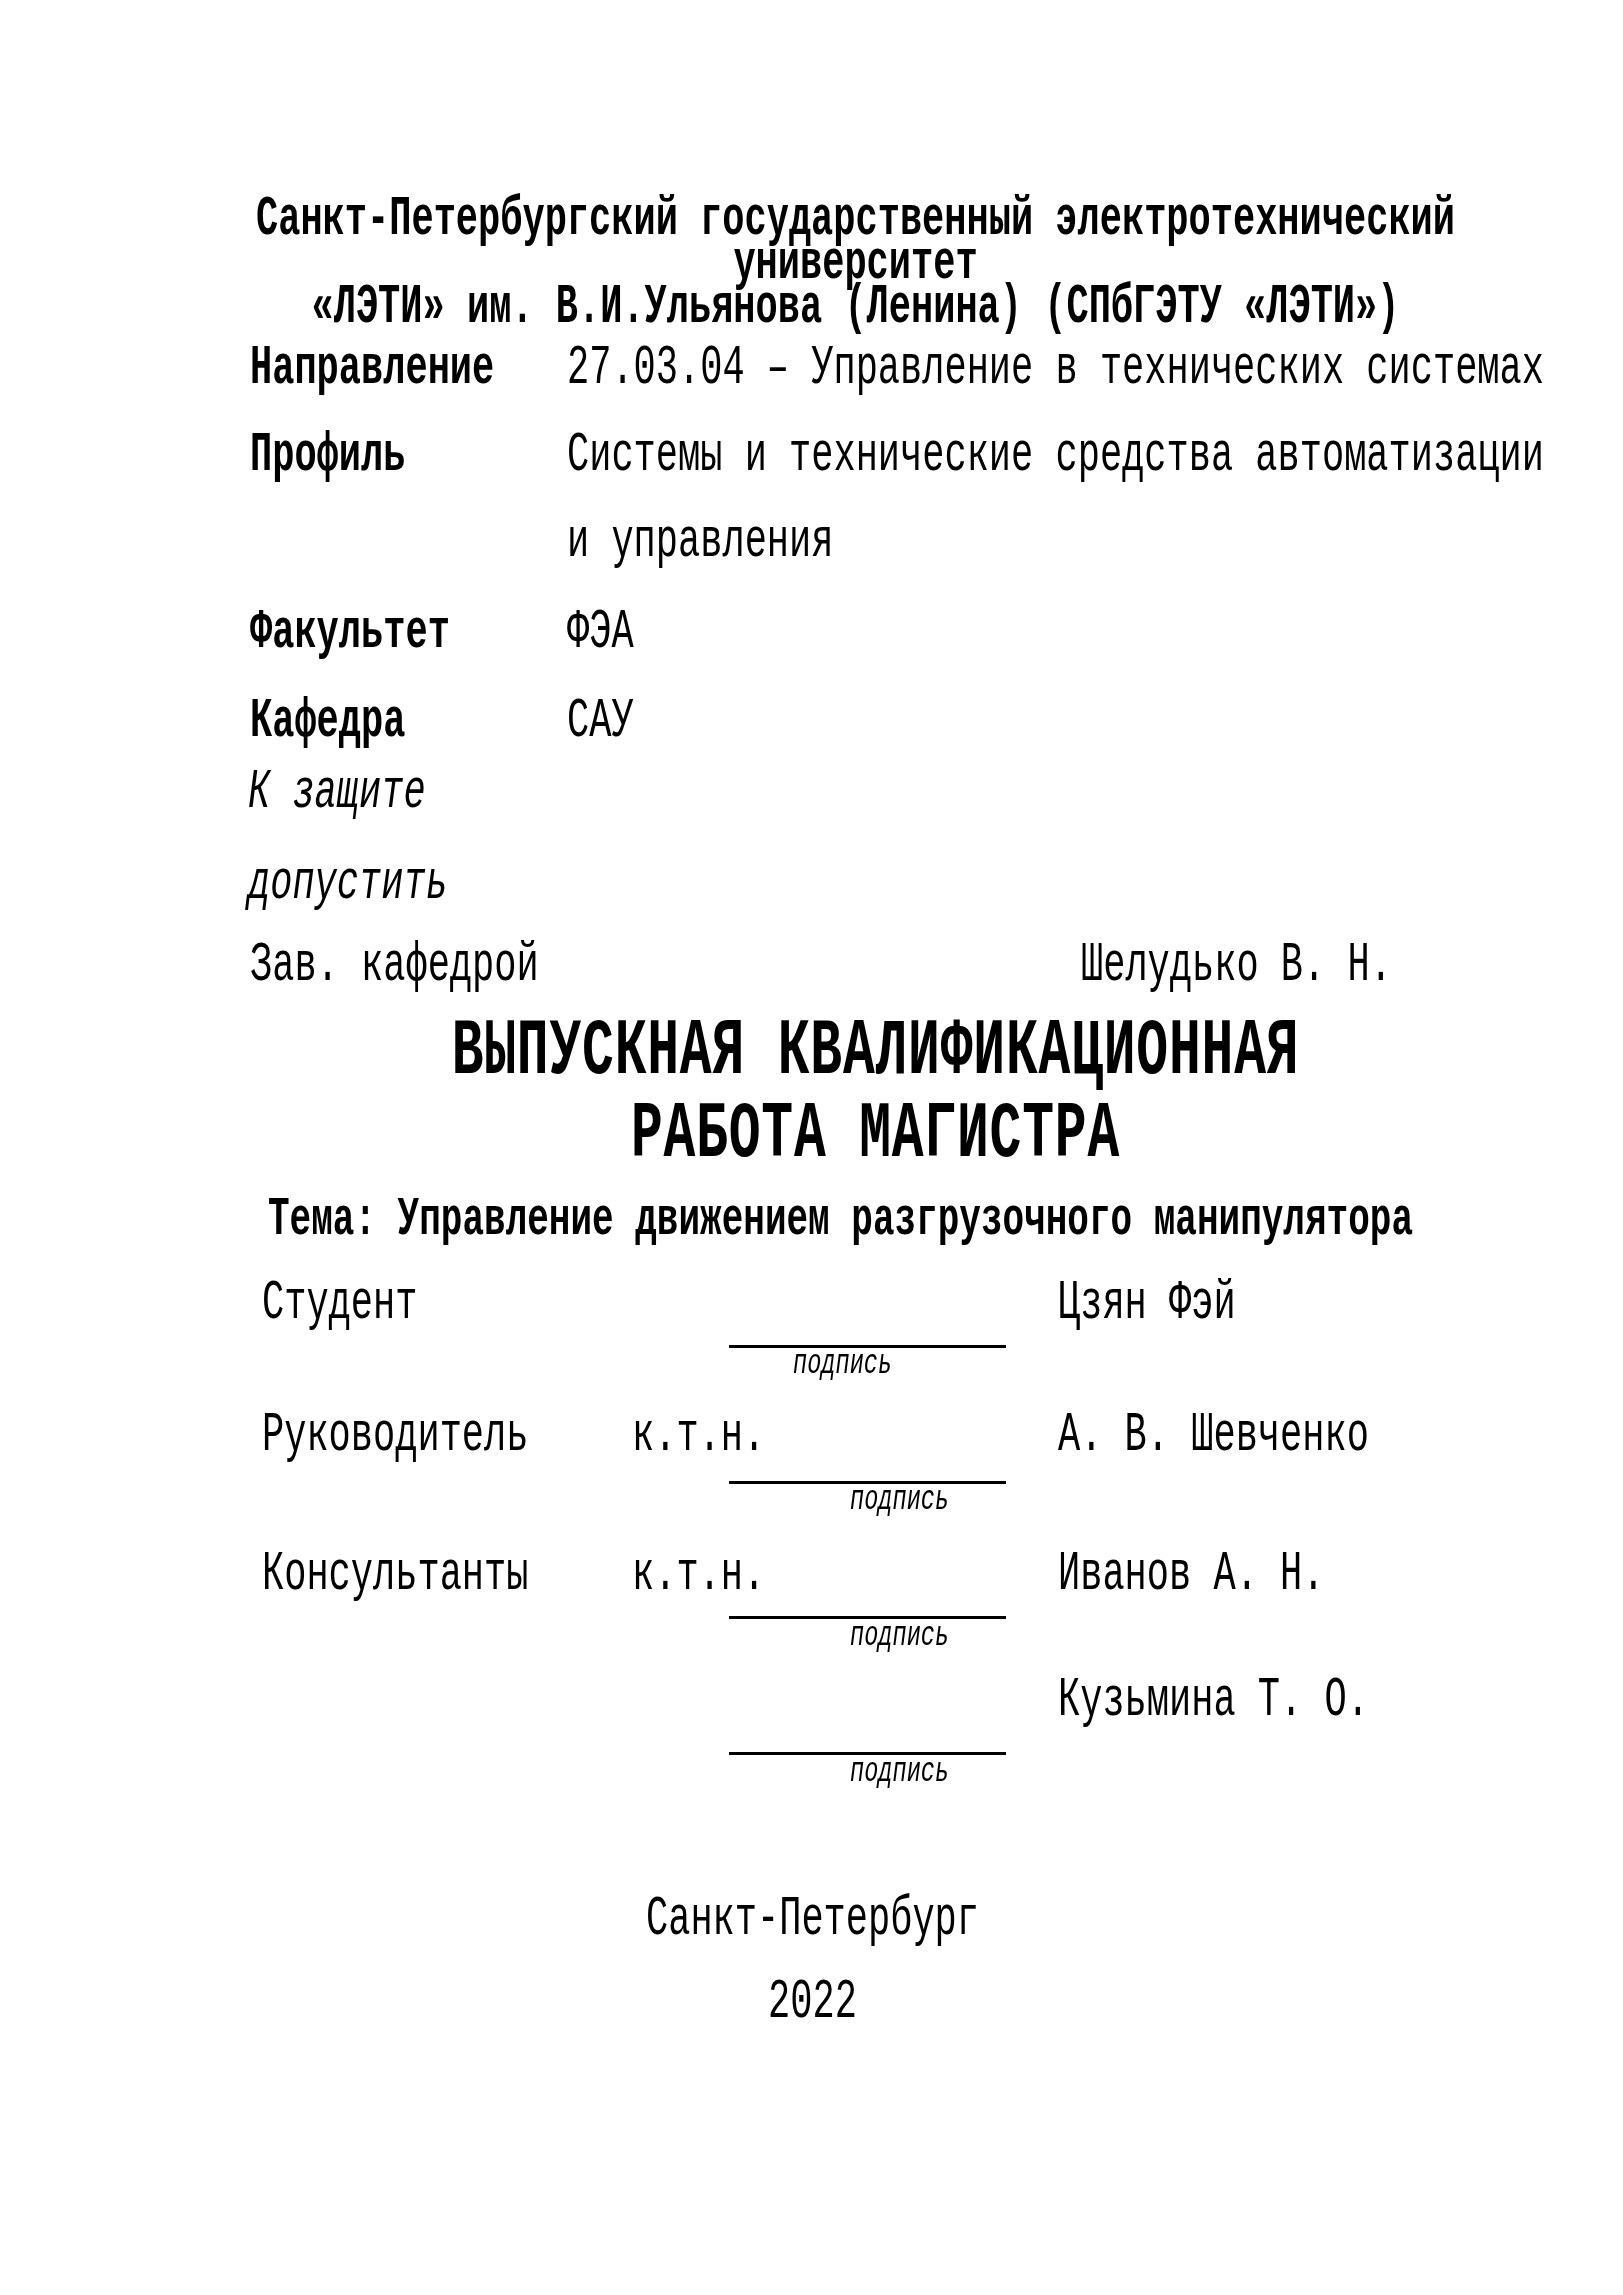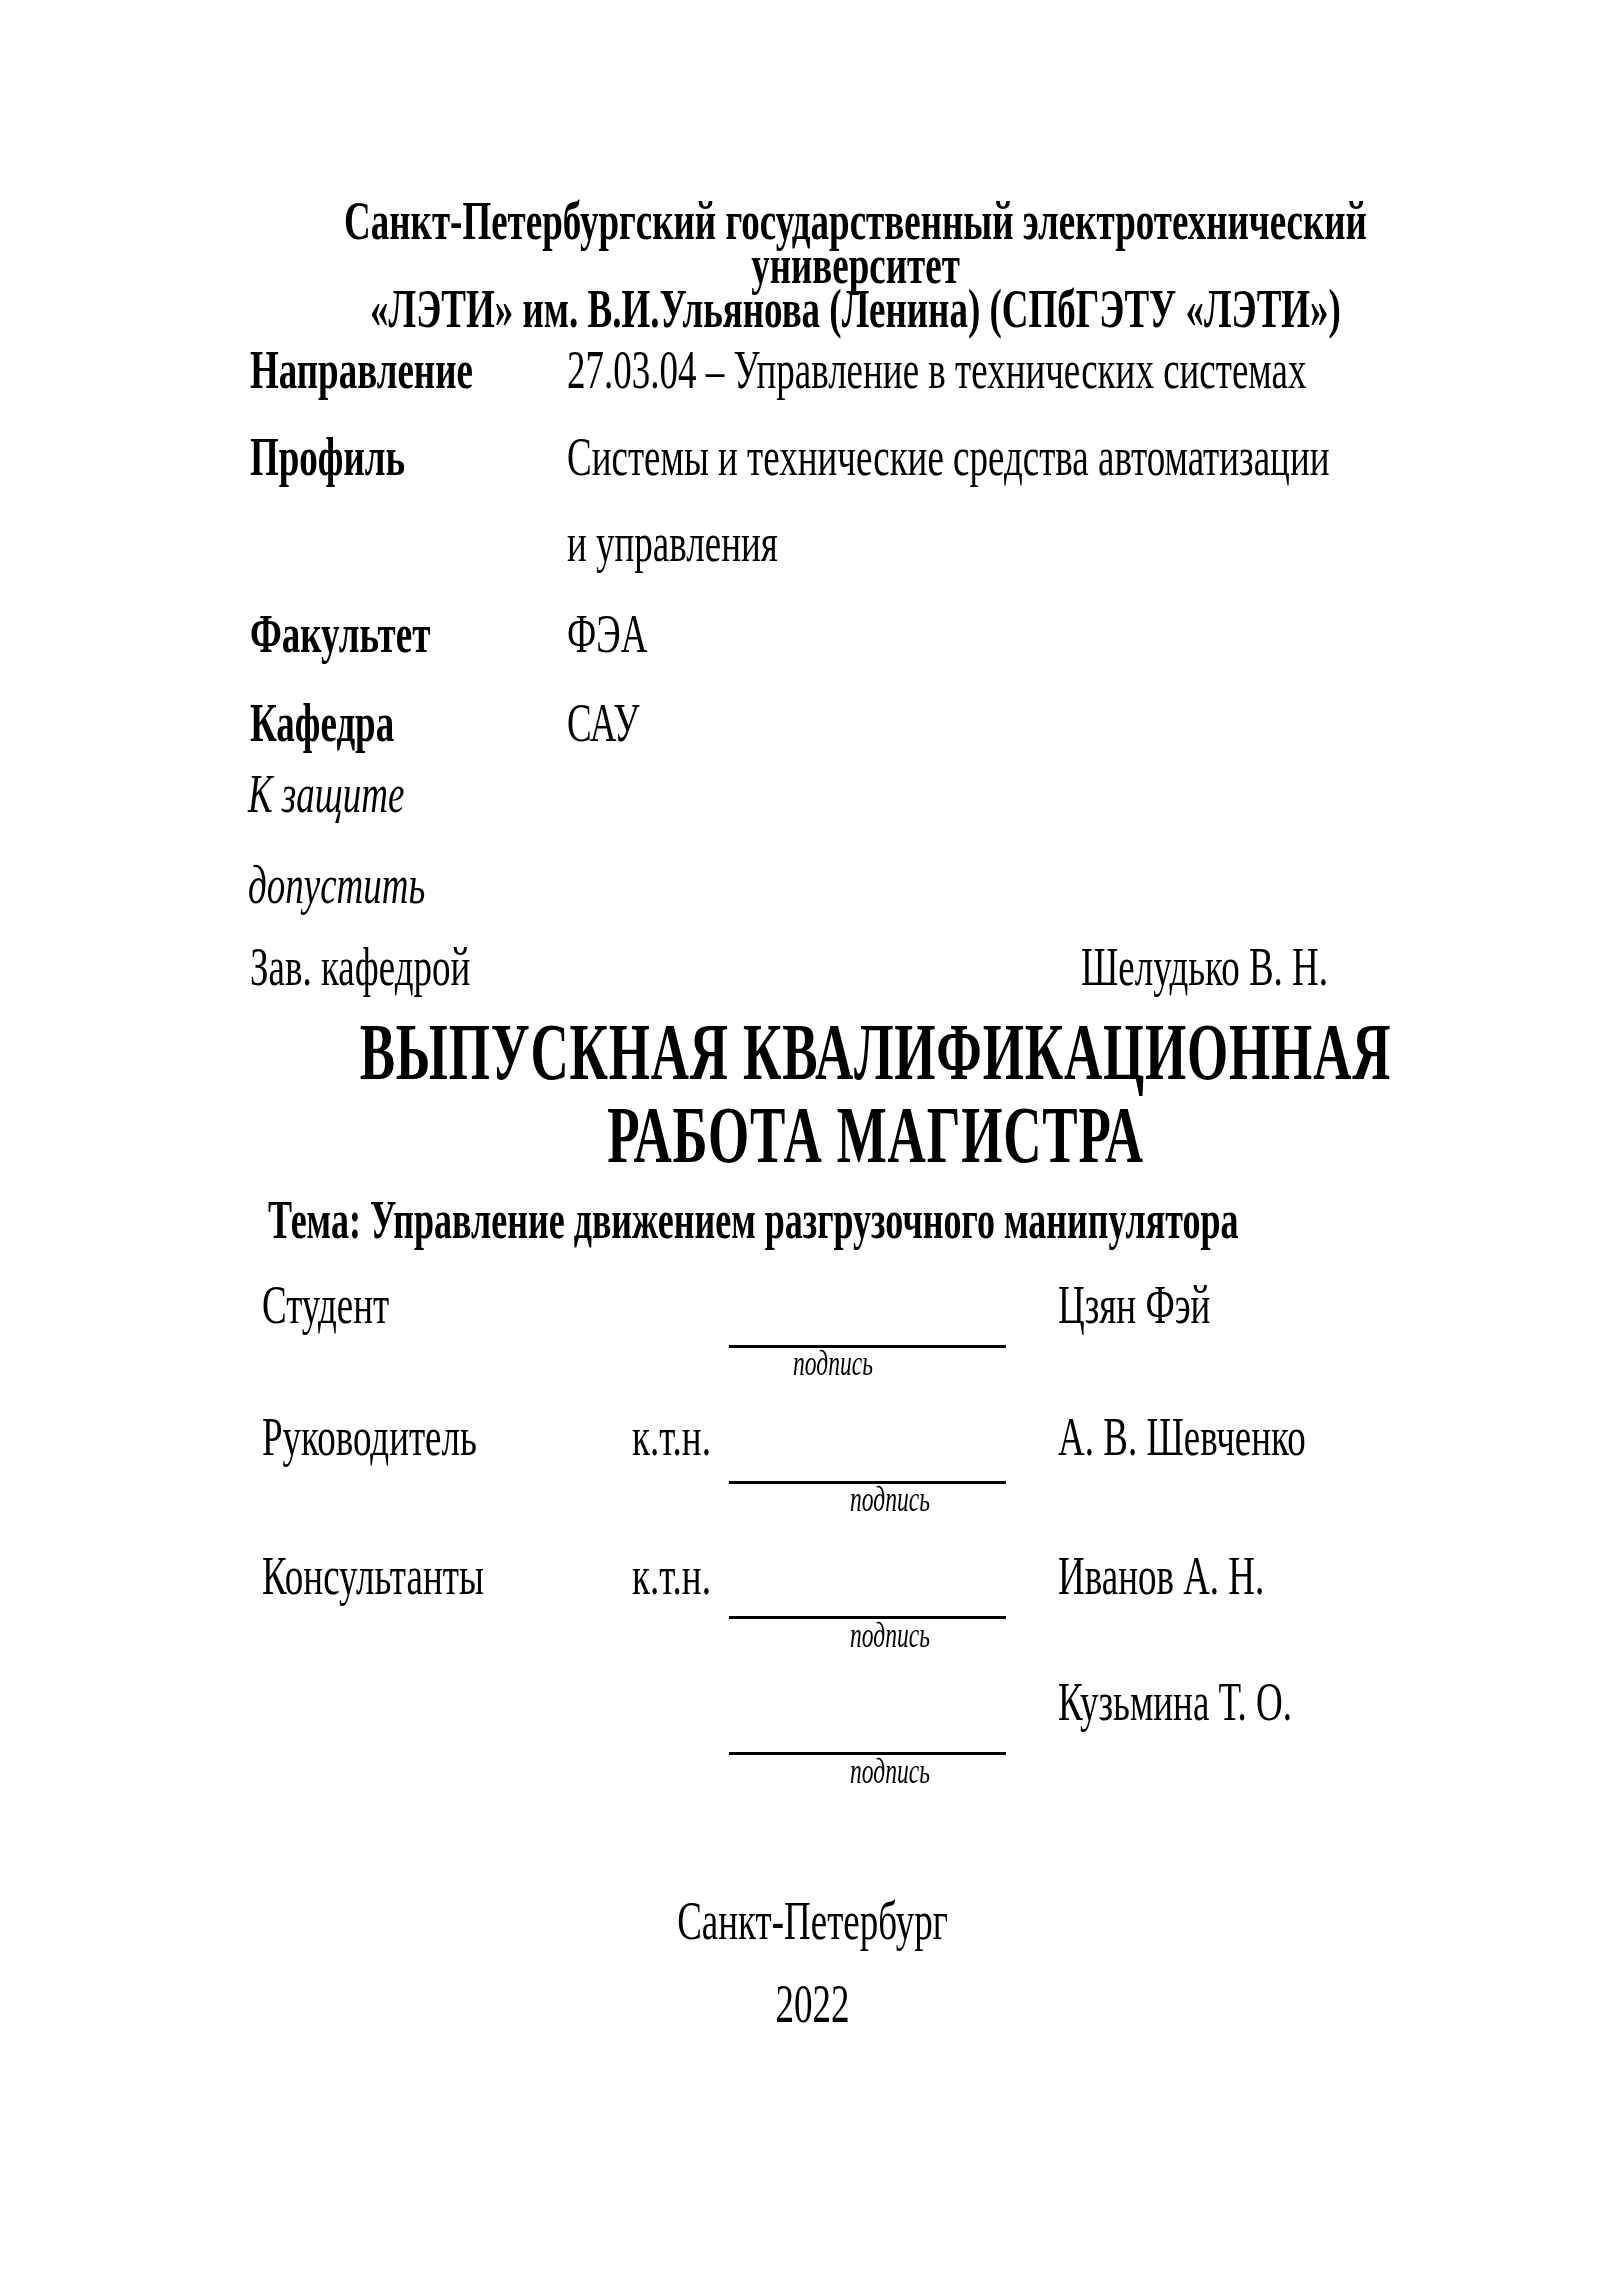--- a/index.html
+++ b/index.html
@@ -1,21 +1,21 @@
 <!DOCTYPE html>
 <html style="font-size:12.6px"><head>
 <meta charset="utf-8">
 <style>
   html,body{margin:0;padding:0;background:#888;}
   .page{
     position:relative;
     width:1623px;height:2295px;
     background:#ffffff;
     color:#000000;
-    font-family:Liberation Serif, serif;
+    font-family:Liberation Mono, monospace;
     overflow:hidden;
   }
   .t{
     position:absolute;
     white-space:nowrap;
     font-size:37px;
     line-height:1;
     transform:scaleY(1.5);
     transform-origin:50% 0;
   }

